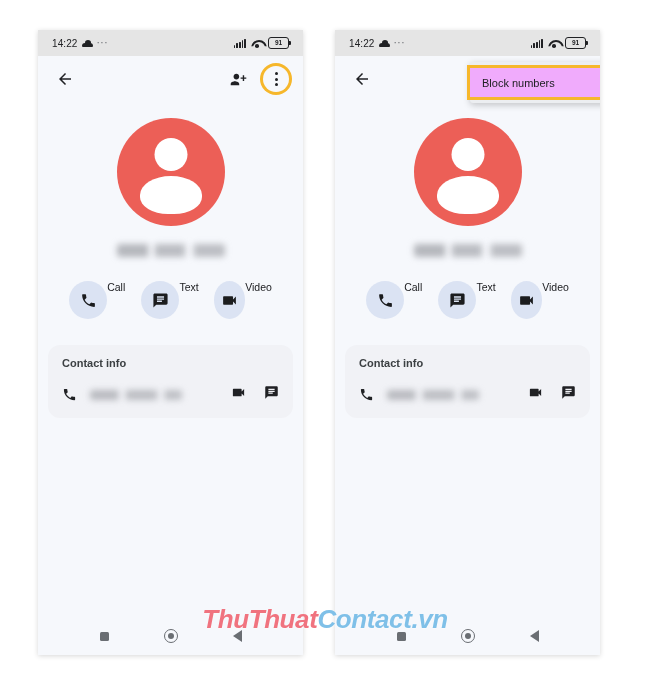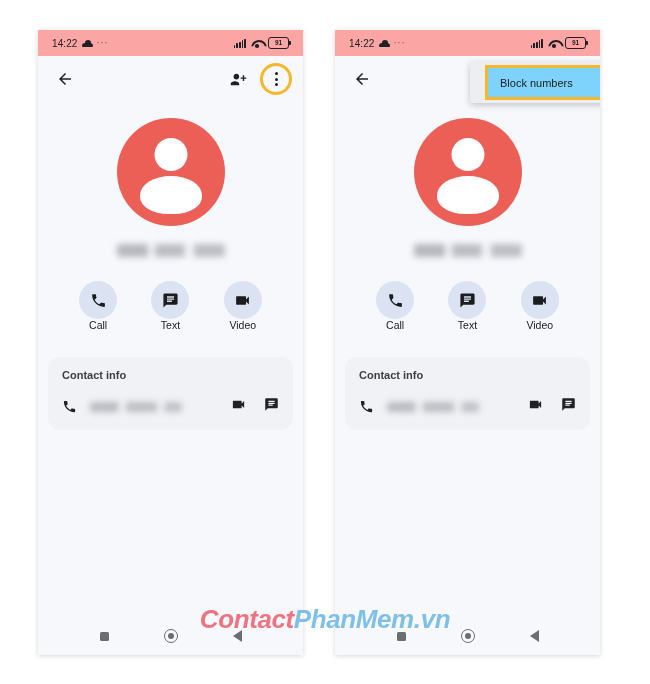--- a/index.html
+++ b/index.html
@@ -19,21 +19,21 @@
     box-shadow:0 1px 5px rgba(0,0,0,.16);
     overflow:hidden;
   }
   #phone-left{left:38px;}
   #phone-right{left:335px;}
 
   
   .statusbar{
     height:26px;display:flex;align-items:center;
     padding:0 14px;box-sizing:border-box;
-    background:#fca5a5;
+    background:#e5e5e5;
   }
   .sb-left{display:flex;align-items:center;gap:4px;}
   .sb-time{font-size:10px;color:#202124;letter-spacing:.1px;}
   .sb-cloud{width:11px;height:7px;position:relative;display:inline-block;}
   .sb-cloud::before{
     content:"";position:absolute;left:0;bottom:0;width:11px;height:4px;
     background:#202124;border-radius:3px 3px 1px 1px;
   }
   .sb-cloud::after{
     content:"";position:absolute;left:3px;bottom:2px;width:6px;height:5px;
@@ -111,21 +111,21 @@
        rgba(246,248,252,0) 64%, rgba(246,248,252,0) 70%,
        rgba(150,152,158,.6) 72%, rgba(150,152,158,.6) 100%);
     filter:blur(3.4px);
   }
 
   
   .actions{
     display:flex;justify-content:space-around;
     margin-top:24px;padding:0 24px;box-sizing:border-box;
   }
-  .action{display:flex;flex-direction:column;align-items:center;gap:0;width:58px;}
+  .action{display:flex;flex-direction:row;gap:0;width:58px;}
   .action .circle{
     width:38px;height:38px;border-radius:50%;background:#dbe3f3;
     display:flex;align-items:center;justify-content:center;color:#1b1c1e;
   }
   .action .lbl{font-size:10.5px;color:#202124;}
 
   
   .card{
     margin:26px 10px 0 10px;background:#f1f2f6;border-radius:12px;
     padding:12px 14px 14px 14px;box-sizing:border-box;font-weight:bold;
@@ -168,23 +168,23 @@
     background:#eceef1;border-radius:3px;
     box-shadow:0 2px 7px rgba(0,0,0,.22);
     padding:6px 0;z-index:20;
   }
   .menu-item{
     height:29px;display:flex;align-items:center;
     padding:0 12px;box-sizing:border-box;
     font-size:11px;color:#202124;
   }
   .menu-item.selected{
-    background:#7dd3fc;
+    background:#f0abfc;
     box-shadow:0 0 0 3px #f6b72b;
-    position:relative;z-index:2;margin-left:18px;
+    position:relative;z-index:2;
   }
 
   
   .watermark{
     position:absolute;left:0;right:0;top:604px;
     text-align:center;z-index:50;pointer-events:none;
     font-size:26px;font-weight:bold;font-style:italic;
     letter-spacing:-.4px;
     text-shadow:0 1px 2px rgba(255,255,255,.55);
   }
@@ -402,16 +402,16 @@
     </div>
 
     <div class="navbar">
       <span class="nav-sq"></span>
       <span class="nav-ci"></span>
       <span class="nav-tri"></span>
     </div>
   </div>
 
   <div class="watermark">
-    <span class="wm-a">Contact</span><span class="wm-b">PhanMem</span><span class="wm-b">.vn</span>
+    <span class="wm-a">ThuThuat</span><span class="wm-b">Contact</span><span class="wm-b">.vn</span>
   </div>
 
 </div>
 
 </body></html>

